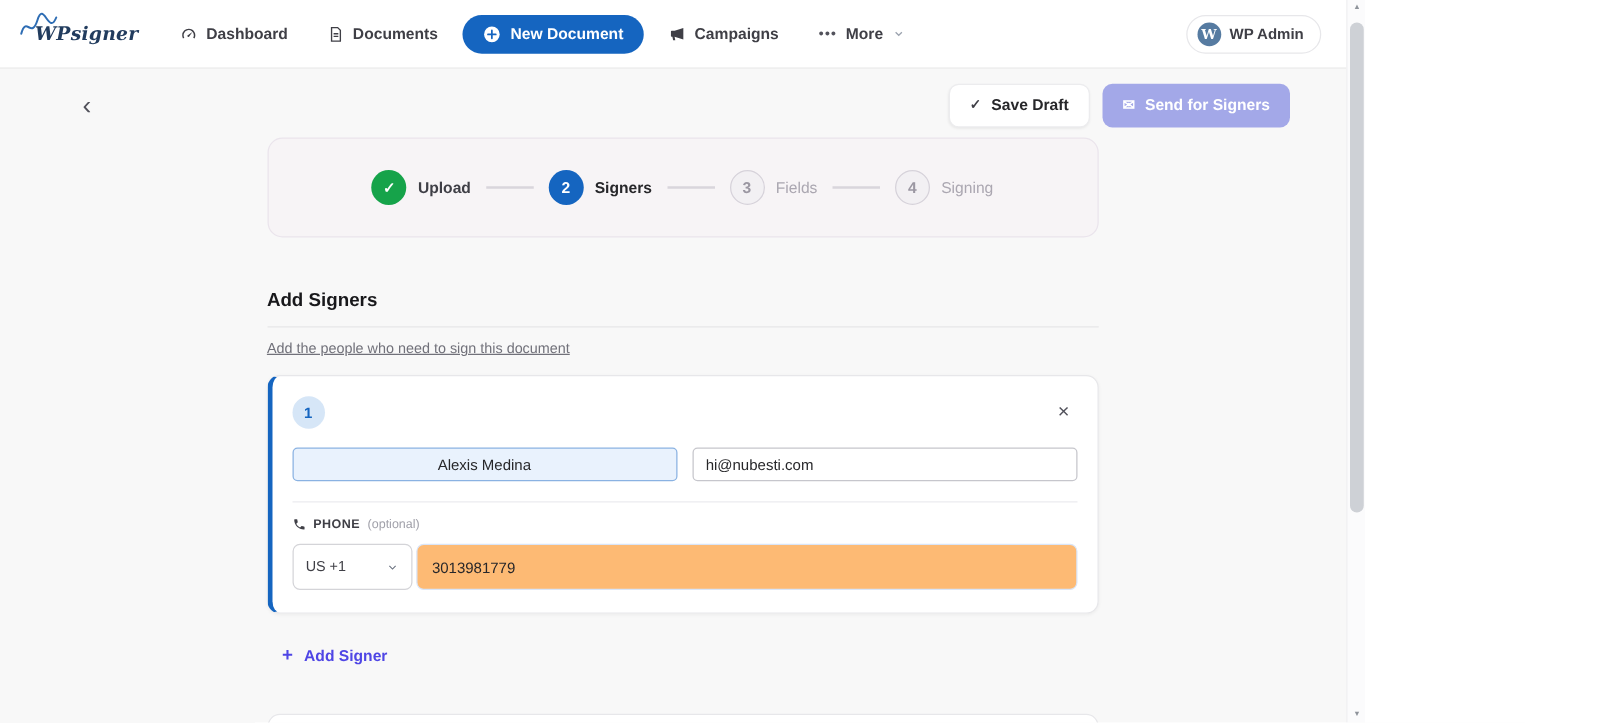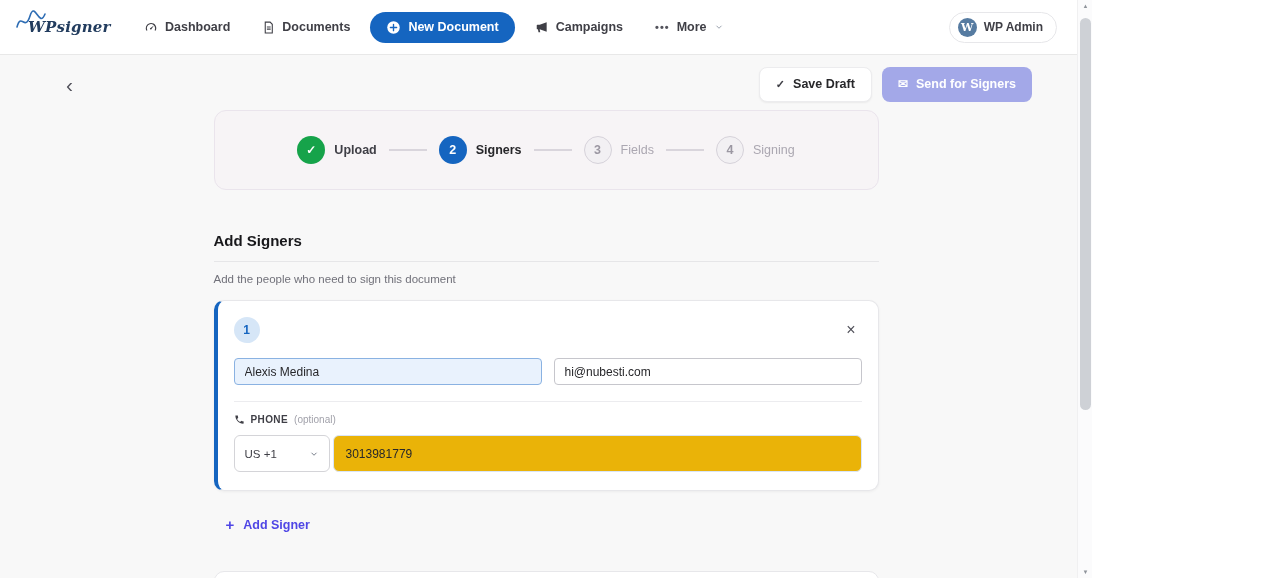--- a/index.html
+++ b/index.html
@@ -54,44 +54,44 @@
   .step-active .step-circle { background:#1565c0; color:#fff; }
   .step-inactive .step-circle { background:#f2f0f3; border:1px solid #d6d2da; color:#9b97a2; font-weight:600; }
   .step-label { font-size:12.5px; font-weight:600; color:#3f3f46; }
   .step-active .step-label { color:#27272a; font-weight:700; }
   .step-inactive .step-label { color:#aba7b1; font-weight:500; }
   .connector { width:38px; height:2px; background:#d9d5dc; margin:0 12px; }
 
   
   .section-title { font-size:15px; font-weight:700; color:#18181b; margin-top:42px; }
   .rule { border:0; border-top:1px solid #e6e6e8; margin:12px 0 0; }
-  .section-sub { font-size:11.5px; color:#71717a; margin-top:11px; }
+  .section-sub { font-size:11.5px; color:#71717a; margin-top:11px;text-decoration:underline; }
 
   
   .signer-card { margin-top:15px; background:#fff; border:1px solid #e7e7ea;
                  border-left:4px solid #1565c0; border-radius:10px;
                  box-shadow:0 1px 3px rgba(0,0,0,.05); padding:16px 16px 18px; }
   .signer-head { display:flex; justify-content:space-between; align-items:center; }
   .signer-badge { width:26px; height:26px; border-radius:50%; background:#d6e6f7; color:#1565c0;
                   font-size:12px; font-weight:700; display:flex; align-items:center; justify-content:center; }
   .close { font-size:16px; color:#52525b; cursor:pointer; line-height:1; padding:2px 6px; }
   .fields-row { display:flex; gap:12px; margin-top:15px; }
   .field { flex:1; height:27px; border-radius:4px; padding:0 10px; font-size:12px;
            color:#27272a; font-family:inherit; outline:none; }
-  .field-name { background:#e9f2fd; border:1px solid #8ab2e2; }
+  .field-name { background:#e9f2fd; border:1px solid #8ab2e2;text-align:center; }
   .field-email { background:#fff; border:1px solid #c6c6cc; }
   .divider { border:0; border-top:1px solid #ececef; margin:16px 0 12px; }
   .phone-label { display:flex; align-items:center; gap:6px; }
   .phone-label-text { font-size:10px; font-weight:700; color:#3f3f46; letter-spacing:.4px; }
   .phone-optional { font-size:10px; color:#a1a1aa; }
   .phone-row { display:flex; gap:3px; margin-top:10px; }
   .country-select { width:96px; height:37px; background:#fff; border:1px solid #d4d4d8;
                     border-radius:6px; display:flex; align-items:center; justify-content:space-between;
                     padding:0 10px; font-size:11.5px; color:#3f3f46; cursor:pointer;text-align:center; }
-  .phone-input { flex:1; height:37px; background:#eab308; border:1px solid #d9e5f8; border-radius:6px;
+  .phone-input { flex:1; height:37px; background:#fdba74; border:1px solid #d9e5f8; border-radius:6px;
                  padding:0 12px; font-size:12px; color:#27272a; font-family:inherit; outline:none; }
 
   
   .add-signer { display:inline-flex; align-items:center; gap:9px; margin:26px 0 0 12px;
                 color:#4f46e5; font-size:12.5px; font-weight:700; cursor:pointer; }
   .add-signer .plus { font-size:15px; font-weight:600; line-height:1; }
 
   .bottom-card { margin-top:37px; height:80px; background:#fff; border:1px solid #e7e7ea;
                  border-radius:10px; }
 

